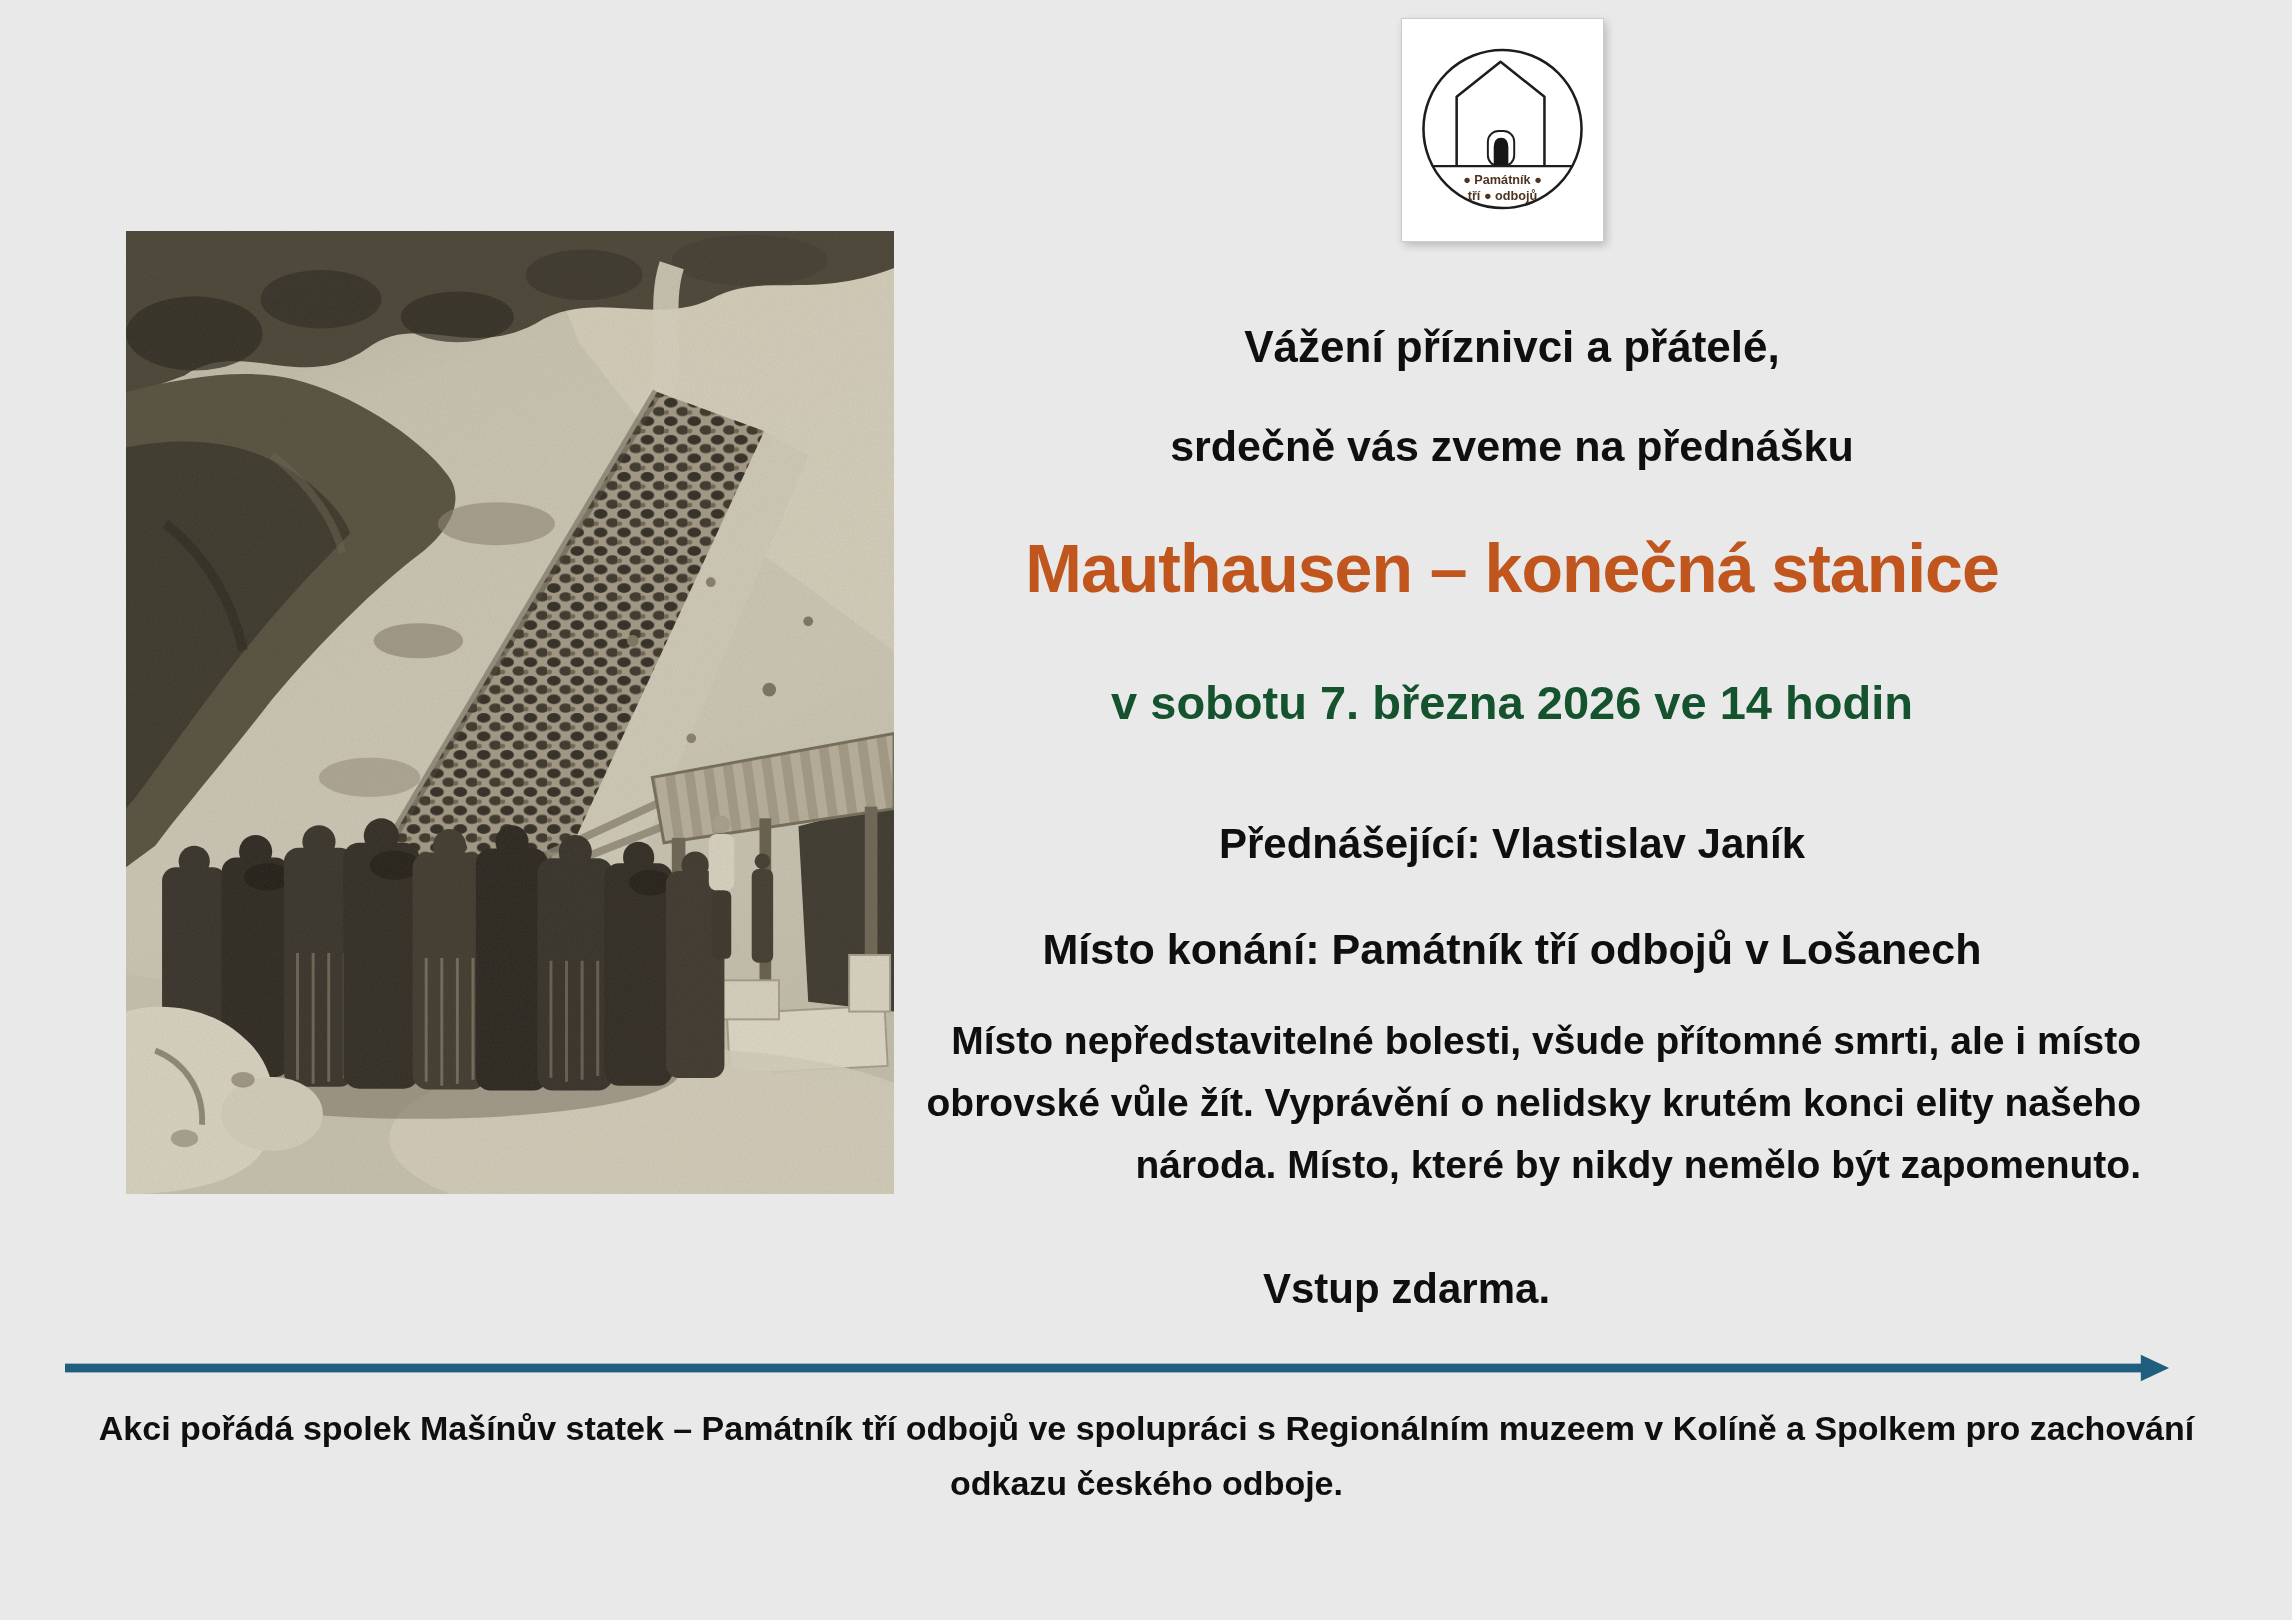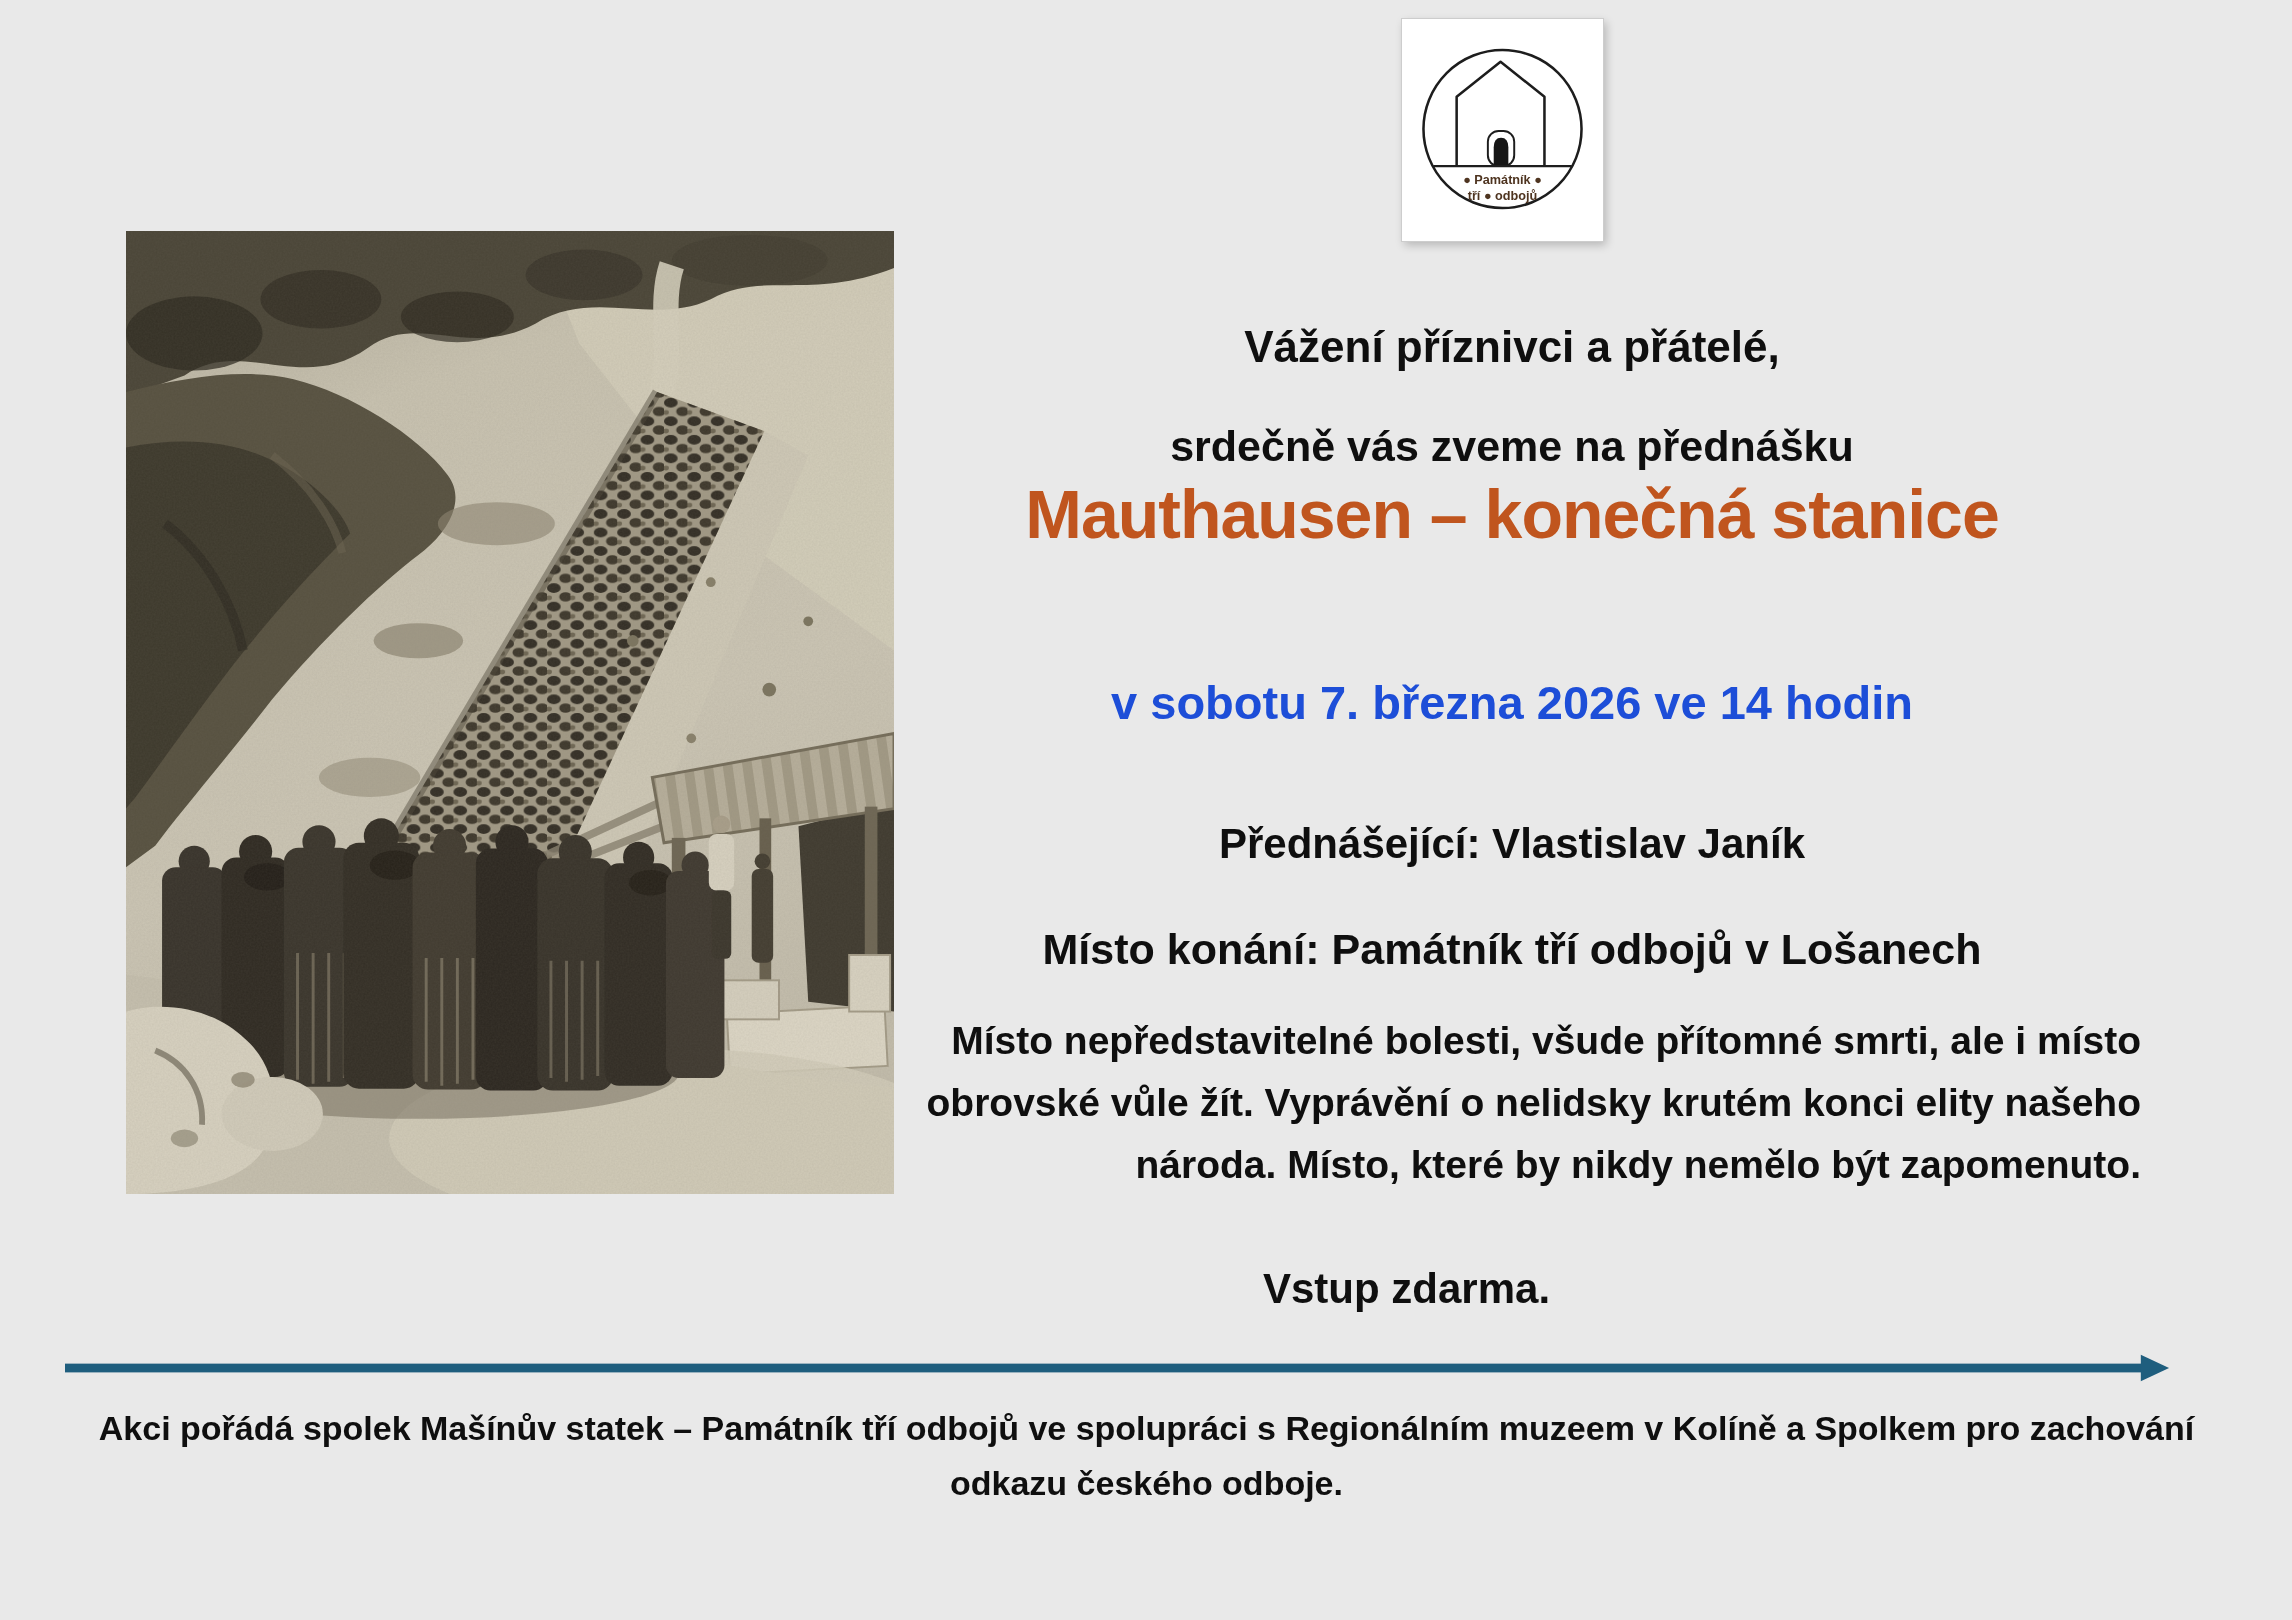--- a/index.html
+++ b/index.html
@@ -18,22 +18,22 @@
   .logo-box svg{display:block;width:100%;height:100%;}
 
   
   .photo{left:126px;top:231px;width:768px;height:963px;}
   .photo svg{display:block;width:100%;height:100%;}
 
   
   .col{left:912px;width:1200px;text-align:center;}
   .greeting{top:322px;font-size:44px;}
   .subtitle{top:422px;font-size:43px;}
-  .title{top:475px;font-size:68px;color:#c0551e;letter-spacing:-1px;}
-  .datetime{top:675px;font-size:47px;color:#1d4ed8;}
+  .title{top:529px;font-size:68px;color:#c0551e;letter-spacing:-1px;}
+  .datetime{top:675px;font-size:47px;color:#14532d;}
   .speaker{top:820px;font-size:42px;}
   .venue{top:925px;font-size:43px;}
   .para{left:912px;top:1010px;width:1229px;text-align:right;font-size:39px;line-height:62px;}
   .admission{left:1263px;top:1241px;font-size:42px;text-align:left;margin-top:24px;}
 
   
   .divider{left:65px;top:1350px;width:2107px;height:37px;}
   .divider svg{display:block;width:100%;height:100%;}
 
   

